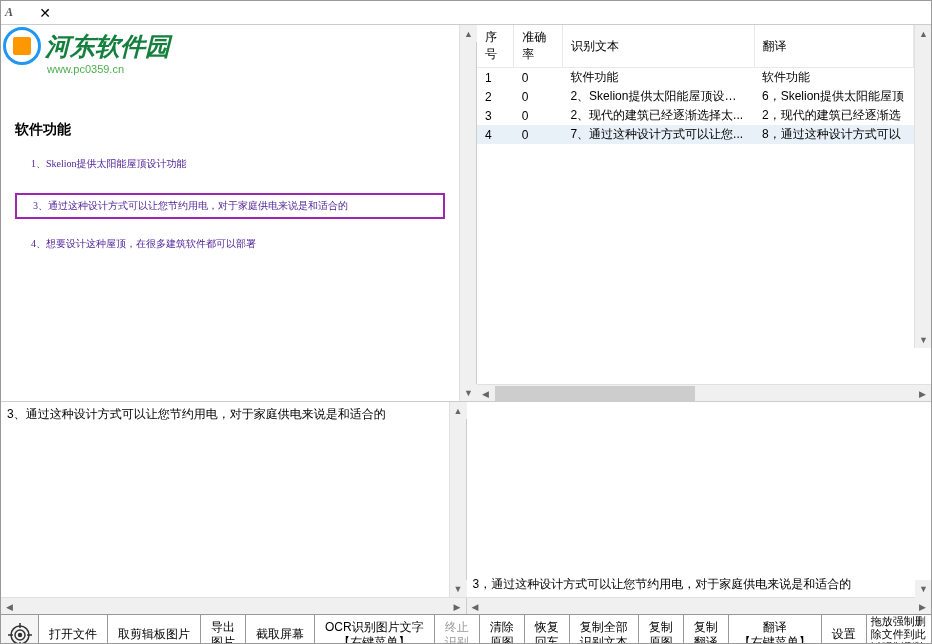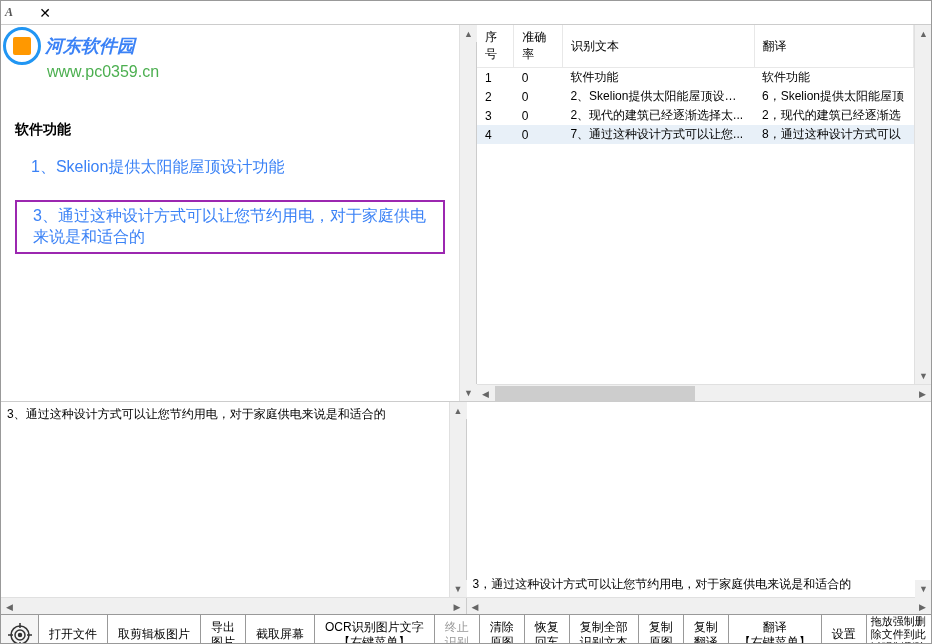--- a/index.html
+++ b/index.html
@@ -16,28 +16,28 @@
     .left-content { flex: 1; padding: 8px 14px; overflow: hidden; position: relative; }
     .left-scroll { width: 17px; background: #f0f0f0; border-left: 1px solid #e0e0e0; position: relative; }
     .scroll-arrow { width: 17px; height: 17px; display: flex; align-items: center; justify-content: center; font-size: 9px; color: #666; background: #f0f0f0; }
     .scroll-arrow.top { position: absolute; top: 0; }
     .scroll-arrow.bottom { position: absolute; bottom: 0; }
     
     .watermark { position: absolute; top: 2px; left: 2px; z-index: 10; }
     .wm-logo { display: flex; align-items: center; gap: 4px; }
     .wm-icon { width: 38px; height: 38px; border-radius: 50%; border: 3px solid #2196f3; position: relative; display: flex; align-items: center; justify-content: center; }
     .wm-icon::before { content: ''; position: absolute; width: 18px; height: 18px; background: #ff9800; border-radius: 2px; }
-    .wm-text { font-size: 18px; font-weight: bold; color: #3b82f6; font-style: italic; }
-    .wm-url { font-size: 16px; color: #4caf50; margin-left: 44px; margin-top: -2px; }
+    .wm-text { font-size: 25px; font-weight: bold; color: #15803d; font-style: italic; }
+    .wm-url { font-size: 11px; color: #4caf50; margin-left: 44px; margin-top: -2px; }
     
     .content-heading { font-size: 14px; font-weight: bold; margin-top: 88px; margin-bottom: 18px; }
-    .content-item { font-size: 16px; color: #3b82f6; margin-bottom: 22px; padding-left: 16px; }
+    .content-item { font-size: 10px; color: #4c1d95; margin-bottom: 22px; padding-left: 16px; font-family: Liberation Serif, serif; }
     .content-item.highlighted { border: 2px solid #9c27b0; padding: 4px 16px 4px 16px; margin-bottom: 18px; }
     
-    .right-pane { flex: 1; display: flex; flex-direction: column; }
+    .right-pane { flex: 1; display: flex; flex-direction: column; gap: 36px; }
     .table-container { flex: 1; overflow: hidden; display: flex; }
     .table-scroll-area { flex: 1; overflow: hidden; }
     .data-table { width: 100%; border-collapse: collapse; font-size: 12px; }
     .data-table th { text-align: left; padding: 4px 8px; font-weight: normal; border-right: 1px solid #e8e8e8; background: #fff; border-bottom: 1px solid #e8e8e8; }
     .data-table td { padding: 1px 8px; white-space: nowrap; overflow: hidden; text-overflow: ellipsis; max-width: 180px; }
     .data-table tr.selected { background: #e8f0f8; }
     .right-scroll-v { width: 17px; background: #f0f0f0; border-left: 1px solid #e0e0e0; position: relative; }
     .right-scroll-h { height: 17px; background: #f0f0f0; border-top: 1px solid #e0e0e0; position: relative; display: flex; }
     .scroll-thumb-h { height: 15px; background: #cdcdcd; position: absolute; left: 18px; width: 200px; top: 1px; }
     .scroll-arrow-h { width: 17px; height: 17px; display: flex; align-items: center; justify-content: center; font-size: 9px; color: #666; }
@@ -80,20 +80,21 @@
         <div class="wm-logo">
           <div class="wm-icon"></div>
           <div class="wm-text">河东软件园</div>
         </div>
         <div class="wm-url">www.pc0359.cn</div>
       </div>
       <div class="content-heading">软件功能</div>
       <div id="content-items">
           <div class="content-item">1、Skelion提供太阳能屋顶设计功能</div>
           <div class="content-item highlighted">3、通过这种设计方式可以让您节约用电，对于家庭供电来说是和适合的</div>
+          <div class="content-item">4、想要设计这种屋顶，在很多建筑软件都可以部署</div>
         </div>
     </div>
     <div class="left-scroll">
       <div class="scroll-arrow top">▲</div>
       <div class="scroll-arrow bottom">▼</div>
     </div>
   </div>
 
   <div class="right-pane">
     <div class="table-container">

